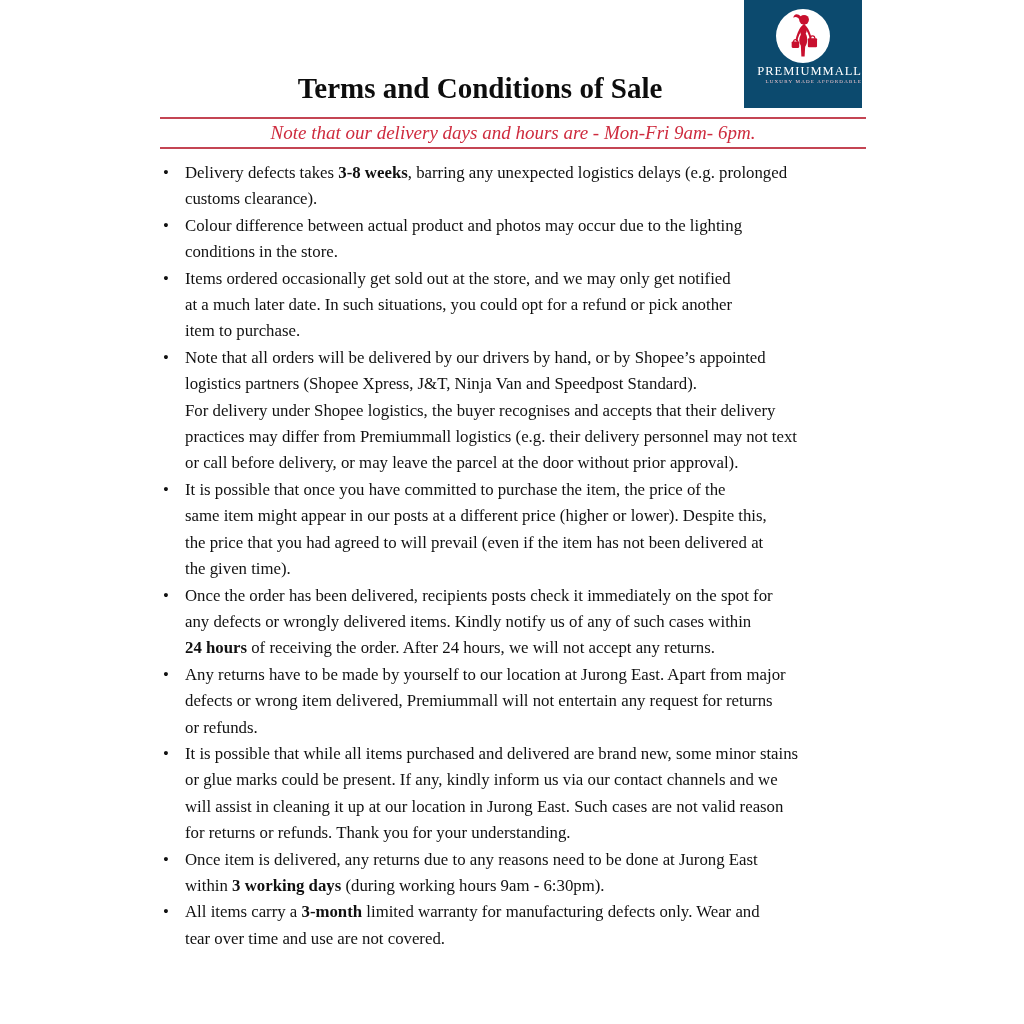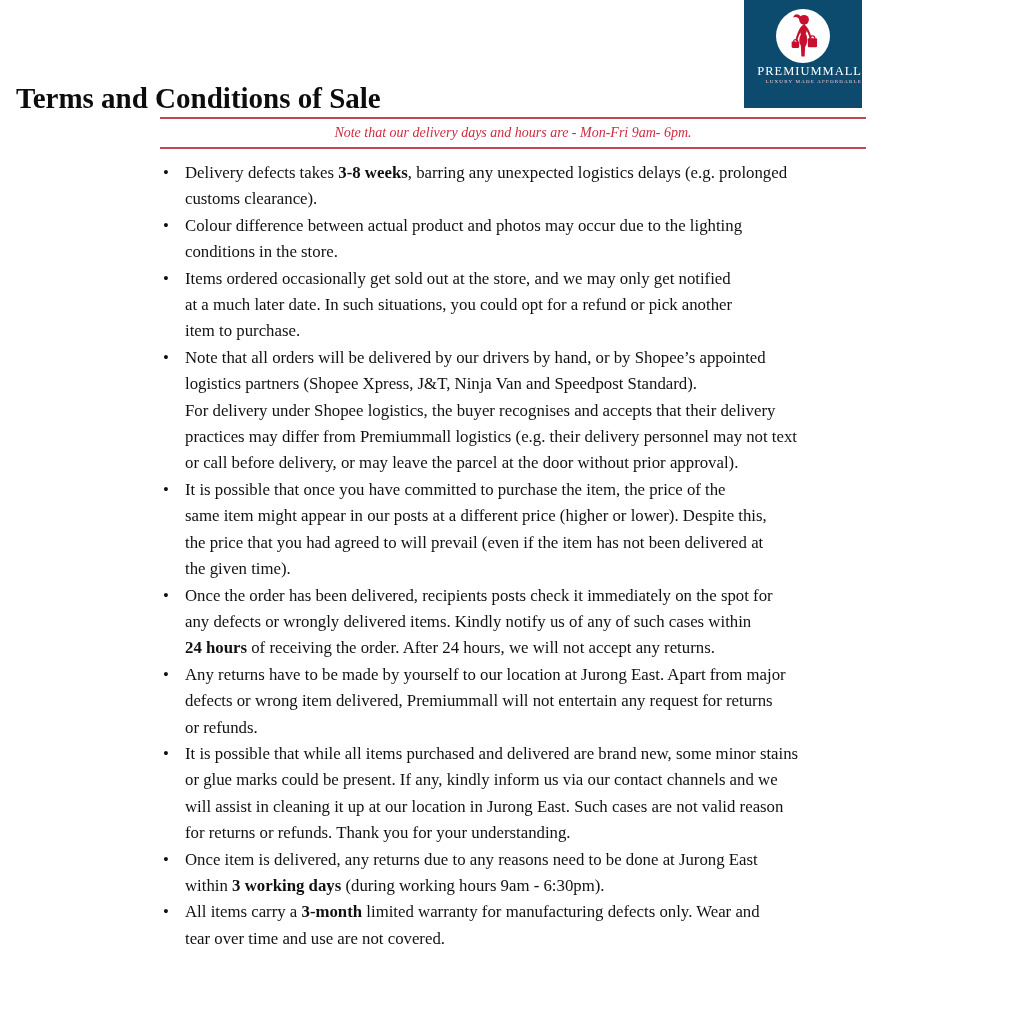--- a/index.html
+++ b/index.html
@@ -16,31 +16,31 @@
   .logo-brand{
     position:absolute;left:0;top:64px;width:118px;
     color:#ffffff;font-size:12.5px;letter-spacing:1px;white-space:nowrap;
   }
   .logo-tagline{
     position:absolute;left:0;top:79px;width:118px;
     color:#f4c9cf;font-size:5px;letter-spacing:1.2px;white-space:nowrap;
   }
   
   .title{
-    position:absolute;left:0;top:66px;width:948px;margin:16px;
-    font-size:29px;font-weight:bold;color:#0d0d0d;
+    position:absolute;left:0;top:66px;width:948px;margin:6px;
+    text-align:center;font-size:29px;font-weight:bold;color:#0d0d0d;
   }
   .rule{
     position:absolute;left:160px;width:706px;height:1.6px;background:#C44553;border:0;margin:0;
   }
   .rule-top{top:117px;}
   .rule-bottom{top:147px;}
   .notice-text{
     position:absolute;left:160px;top:119px;width:706px;height:28px;line-height:27px;
-    text-align:center;font-style:italic;font-size:14px;color:#CE2B3E;font-family:Liberation Serif, serif;
+    text-align:center;font-style:italic;font-size:19px;color:#CE2B3E;font-family:Liberation Serif, serif;
   }
   
   .terms{
     position:absolute;left:160px;top:160px;width:720px;
     margin:0;padding:0;list-style:none;
     font-size:16.8px;line-height:26.4px;
   }
   .terms li{
     position:relative;padding-left:25px;white-space:pre;
   }

